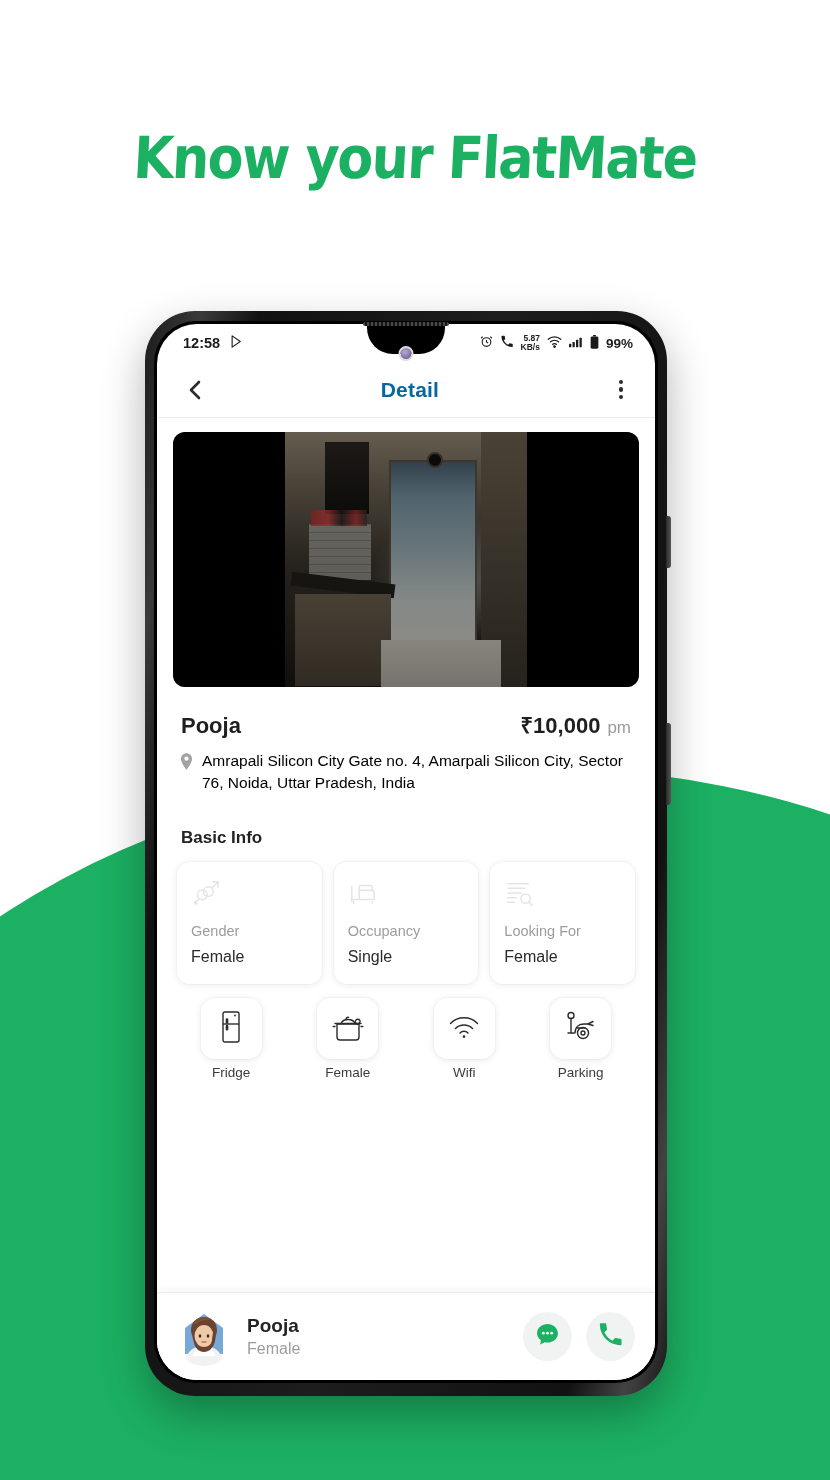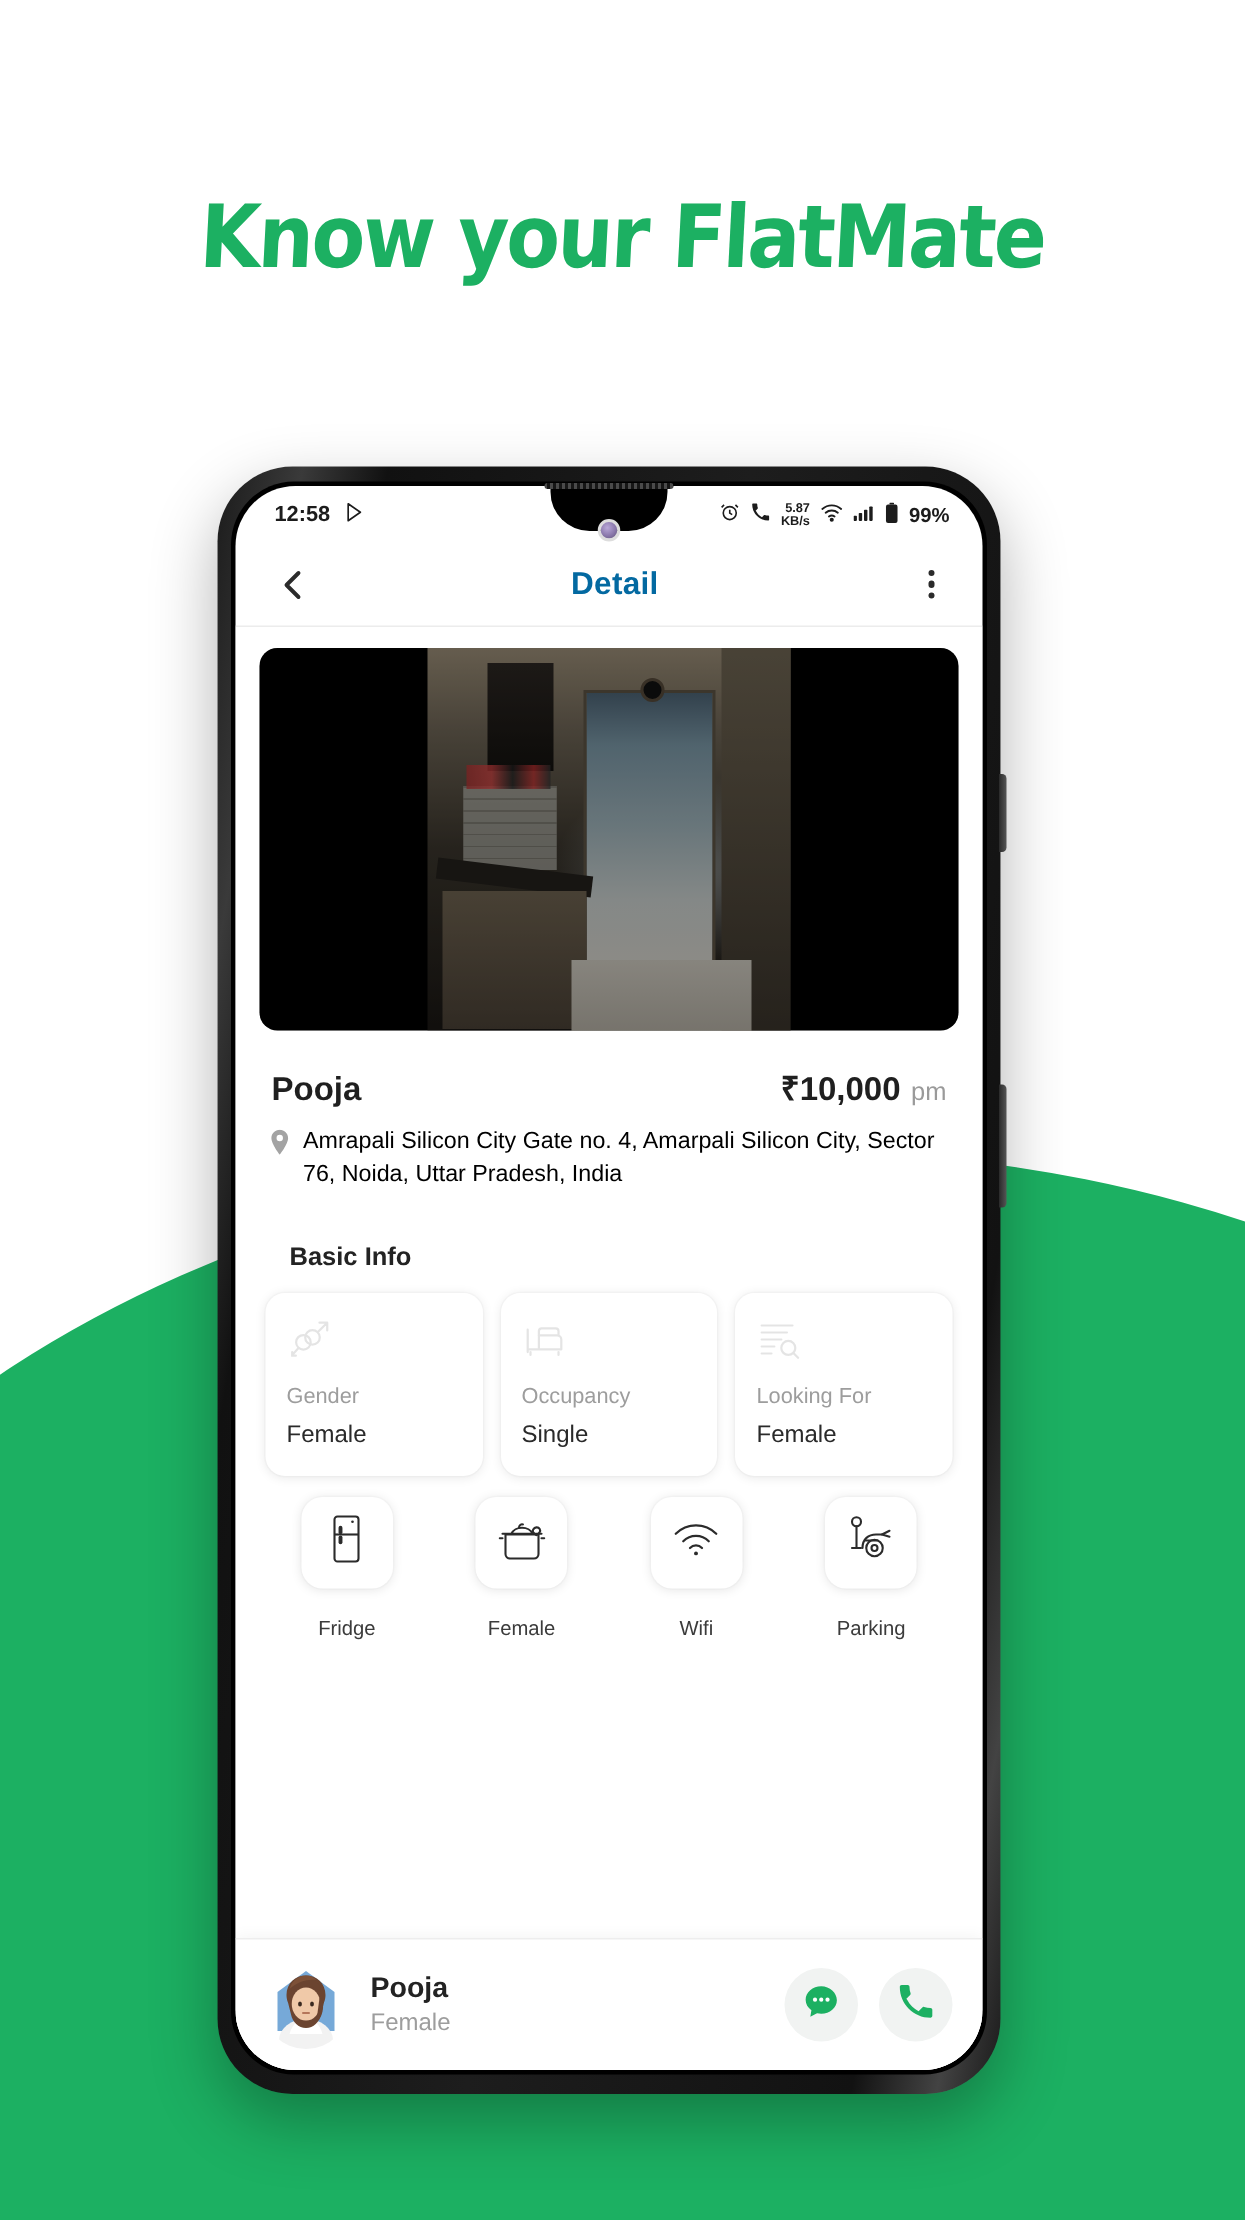--- a/index.html
+++ b/index.html
@@ -278,21 +278,21 @@
     line-height: 1.42;
     flex: none;
   }
   .pin { flex: none; margin-top: 3px; }
 
   
   .sec-title {
     font-size: 17px;
     font-weight: 700;
     color: #232323;
-    padding: 0 36px;
+    padding: 0 24px;
     flex: none;
   }
   .basic-sec { margin-top: 34px; }
   .amen-sec  { margin-top: 30px; }
 
   
   .info-cards {
     display: flex;
     gap: 12px;
     padding: 14px 20px 0 20px;
@@ -314,21 +314,21 @@
   .amen-row {
     display: flex;
     padding: 14px 16px 0 16px;
     flex: none;
   }
   .amen-item {
     flex: 1;
     display: flex;
     flex-direction: column;
     align-items: center;
-    gap: 19px;
+    gap: 6px;
   }
   .amen-tile {
     width: 61px;
     height: 61px;
     background: #fff;
     border-radius: 14px;
     box-shadow: 0 1px 7px rgba(0,0,0,0.10), 0 0 0 1px rgba(0,0,0,0.015);
     display: flex;
     align-items: center;
     justify-content: center;

